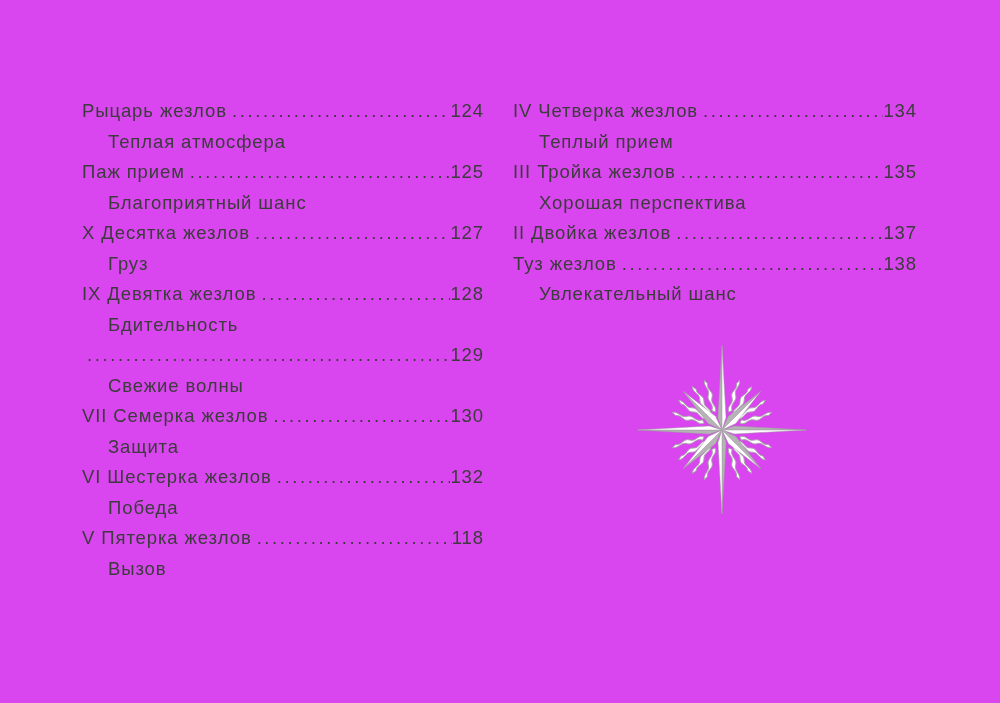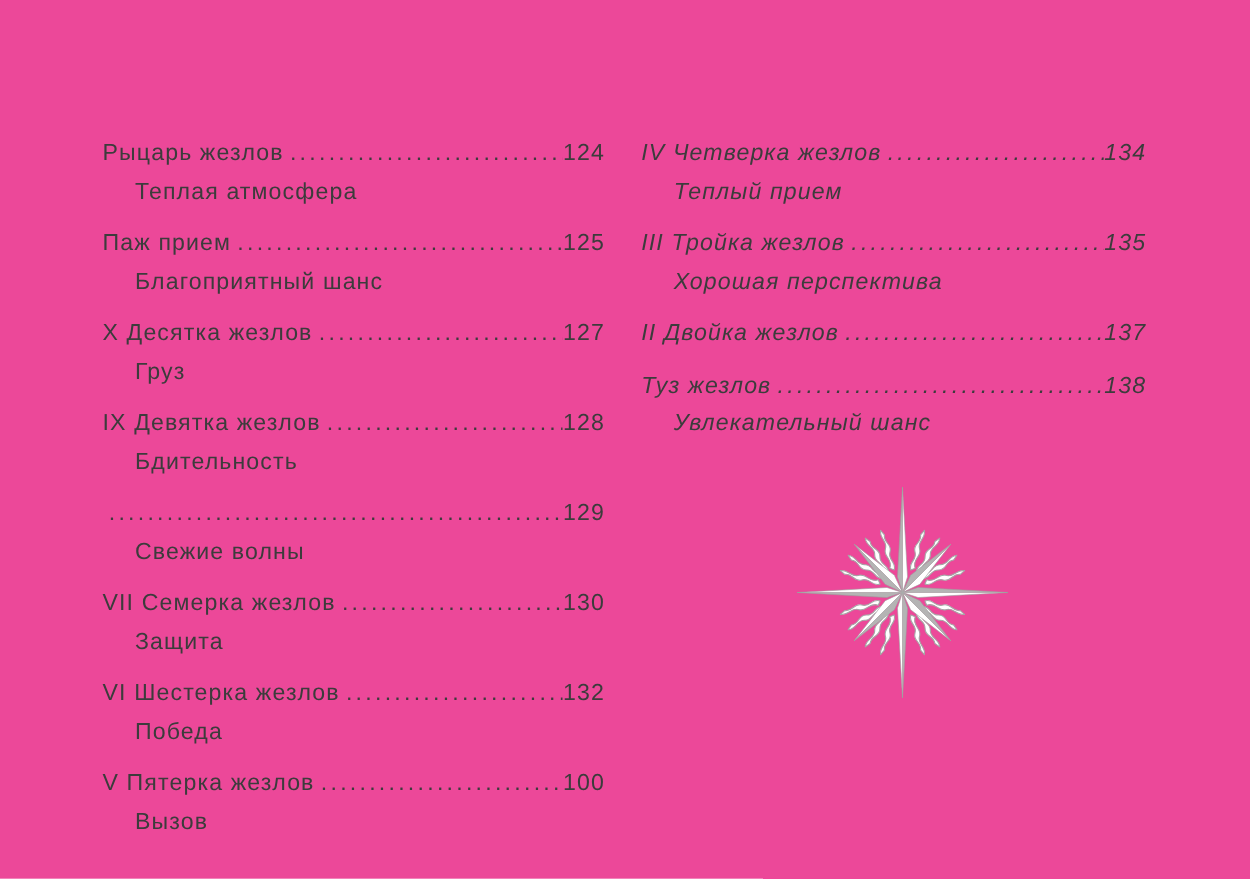--- a/index.html
+++ b/index.html
@@ -13,49 +13,49 @@
     overflow: hidden;
     font-family: "Liberation Sans", "DejaVu Sans", sans-serif;
     color: #3c3c3c;
   }
   .page {
     box-sizing: border-box;
     width: 1000px;
     height: 703px;
     padding: 96px 83px 0 82px;
     display: flex;
-    background: #ec4899;
+    background: #d946ef;
   }
   .col {
     font-size: 18.5px;
     line-height: 30.5px;
     letter-spacing: 0.9px;
   }
   .col-left  { width: 402px; margin-right: 29px; }
-  .col-right { width: 404px; font-style: italic; }
+  .col-right { width: 404px; }
 
   .entry {
     display: flex;
     align-items: baseline;
     white-space: nowrap;
   }
   .entry .t { flex: 0 0 auto; }
   .entry .leader {
     flex: 1 1 auto;
     overflow: hidden;
     white-space: nowrap;
     letter-spacing: 2.6px;
     padding-left: 5px;
     padding-right: 2px;
     color: #3c3c3c;
   }
   .entry .leader::after {
     content: "..........................................................................................";
   }
-  .entry .p { flex: 0 0 auto; margin-top: 11px; }
+  .entry .p { flex: 0 0 auto; }
 
   .sub {
     padding-left: 26px;
     white-space: nowrap;
   }
 
   .ornament {
     margin-top: 29px;
     padding-left: 14px;
     display: flex;
@@ -112,21 +112,21 @@
   <div class="entry">
     <span class="t">VI Шестерка жезлов</span>
     <span class="leader"></span>
     <span class="p">132</span>
   </div>
   <div class="sub">Победа</div>
 
   <div class="entry">
     <span class="t">V Пятерка жезлов</span>
     <span class="leader"></span>
-    <span class="p">100</span>
+    <span class="p">118</span>
   </div>
   <div class="sub">Вызов</div>
 </div>
 
   <div class="col col-right">
     <div id="col-right-entries">
   <div class="entry">
     <span class="t">IV Четверка жезлов</span>
     <span class="leader"></span>
     <span class="p">134</span>

